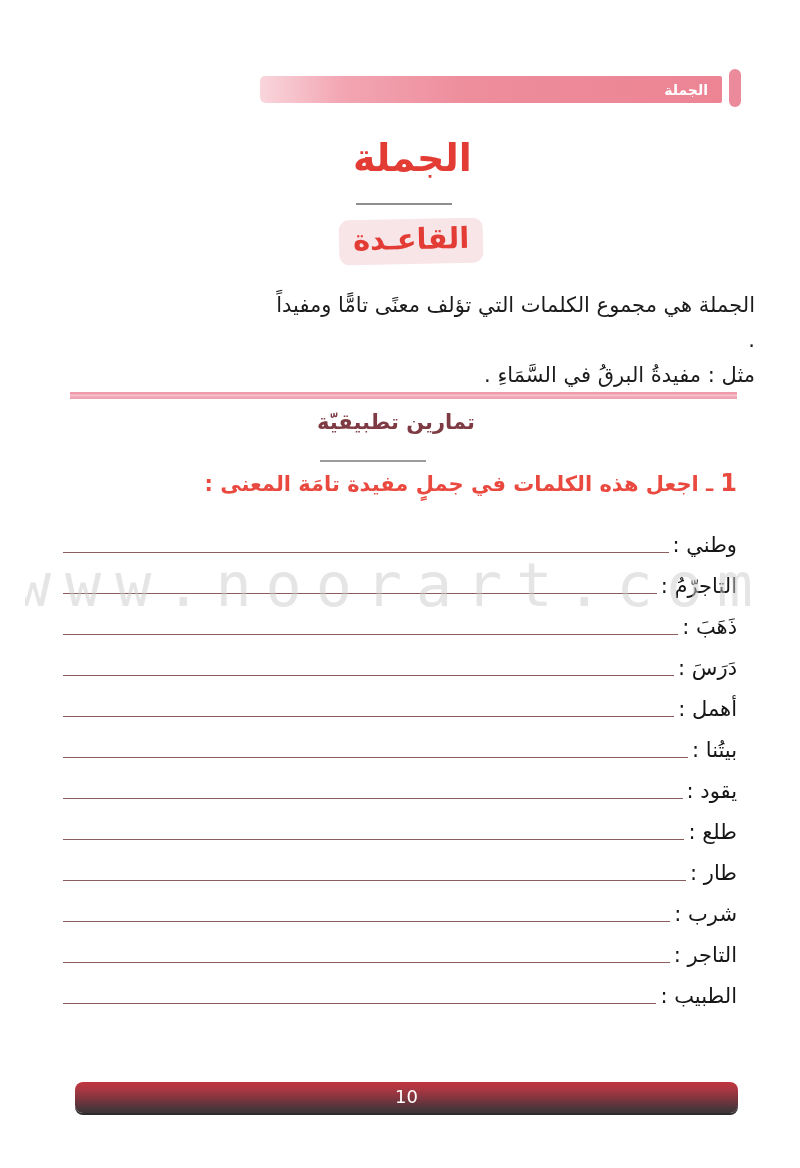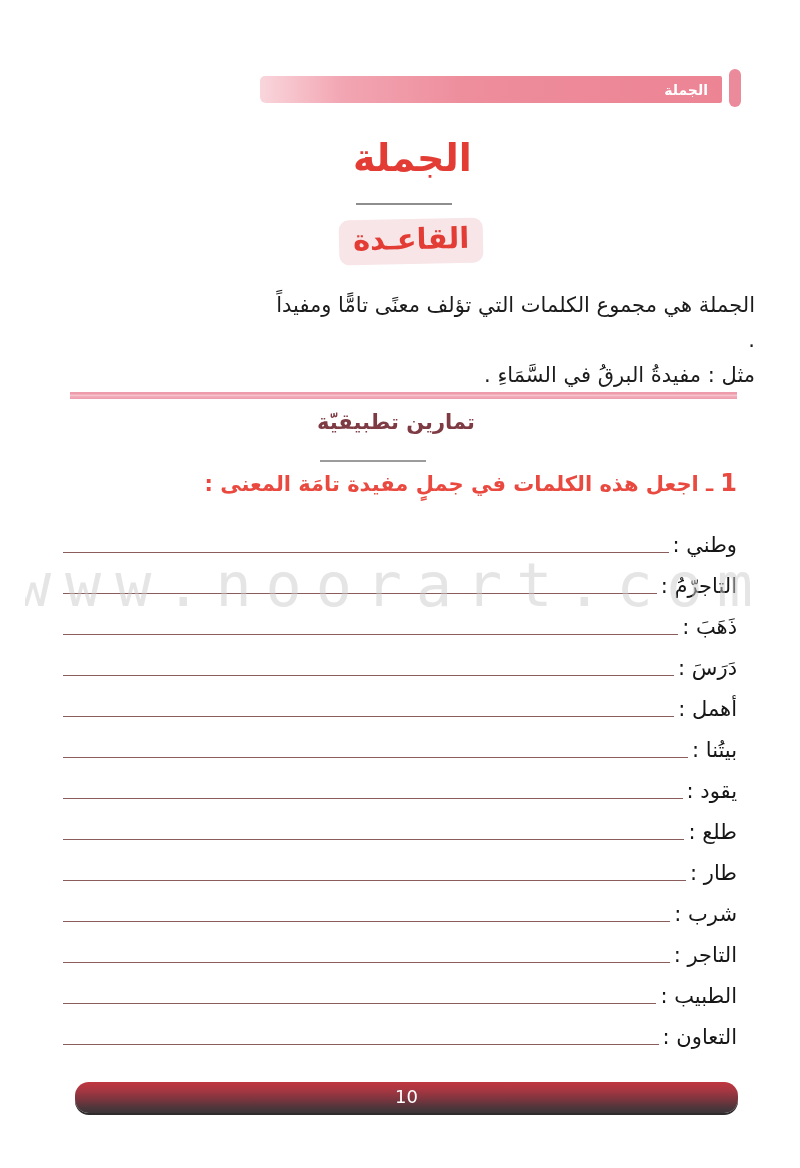--- a/index.html
+++ b/index.html
@@ -66,21 +66,21 @@
   .word-list { position:absolute; left:38px; top:518px; width:674px; }
   .word-row { height:41px; display:flex; direction:rtl; align-items:flex-end; }
   .word { font-size:21px; color:#161616; white-space:nowrap; line-height:1.3; }
   .answer-line {
     flex:1; border-bottom:1px solid #8a5c5c; margin-bottom:6px; margin-right:4px;
   }
 
   .footer-bar {
     position:absolute; left:50px; top:1082px; width:663px; height:31px;
     background:linear-gradient(180deg,#c0363f 0%,#a93742 25%,#7d353e 55%,#4a363b 85%,#3d3438 100%);
-    border-radius:14px; box-shadow:0 2px 0 #2f2b2d;
+    border-radius:8px; box-shadow:0 2px 0 #2f2b2d;
   }
   .page-number {
     position:absolute; left:0; right:0; top:4px; text-align:center;
     color:#ffffff; font-size:18px;
   }
 
   .watermark {
     position:absolute; left:-10px; top:550px; width:820px;
     color:#cccccc; opacity:0.5;
     font-family:"DejaVu Sans Mono", monospace;
@@ -159,24 +159,20 @@
       <div class="answer-line"></div>
     </div>
     <div class="word-row">
       <span class="word">التاجر :</span>
       <div class="answer-line"></div>
     </div>
     <div class="word-row">
       <span class="word">الطبيب :</span>
       <div class="answer-line"></div>
     </div>
-    <div class="word-row">
-      <span class="word">التعاون :</span>
-      <div class="answer-line"></div>
-    </div>
   </div>
 
   <div class="footer-bar">
     <div class="page-number">10</div>
   </div>
 
   <div class="watermark">www.noorart.com</div>
 
 </div>
 

